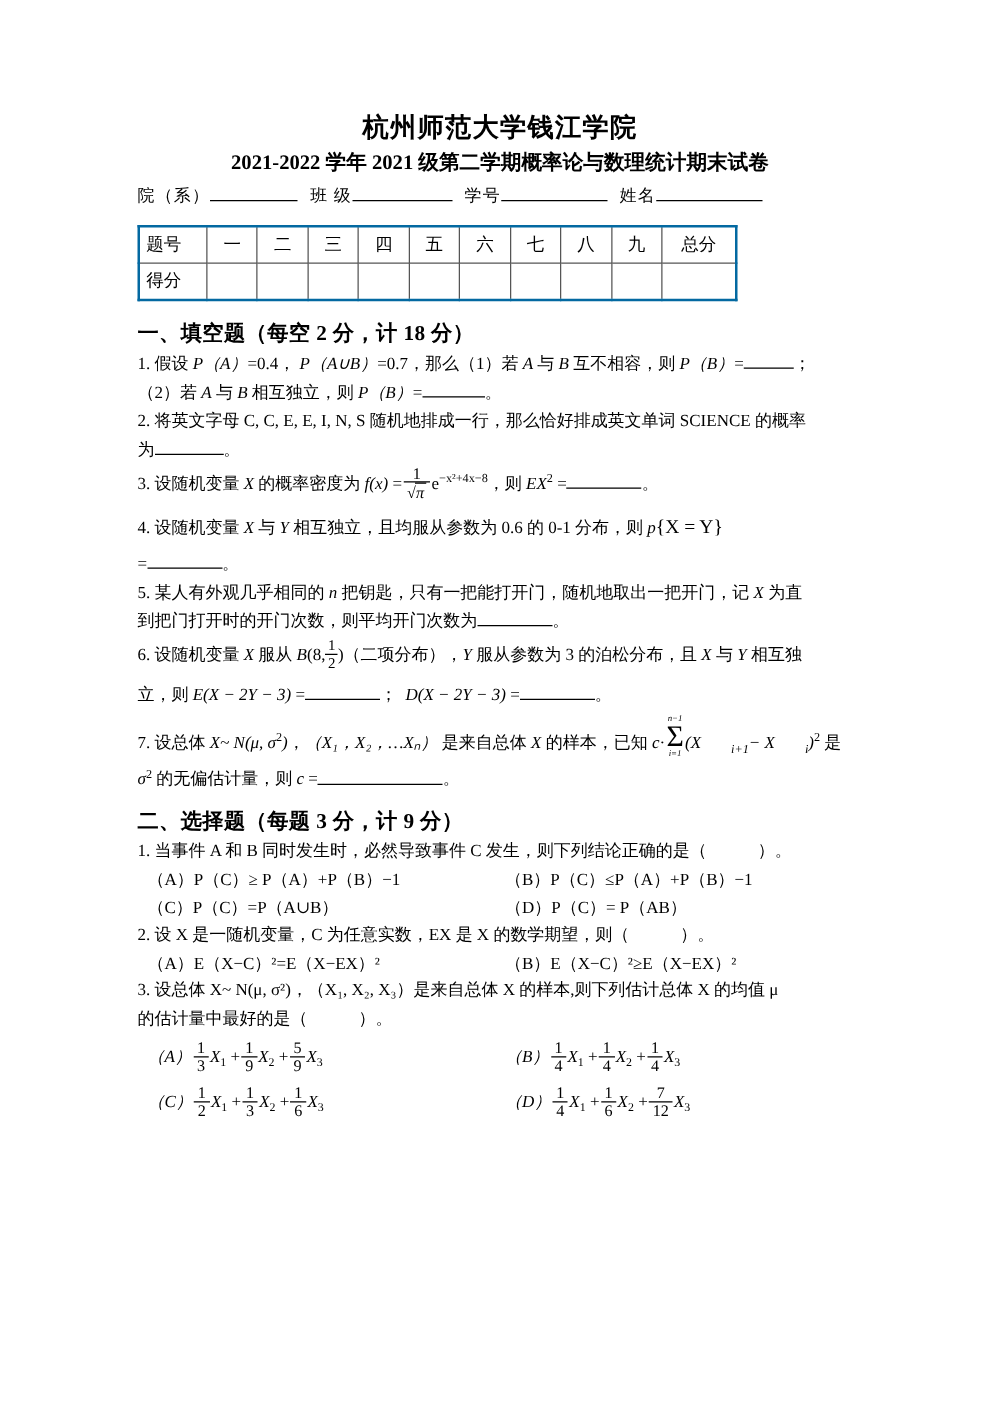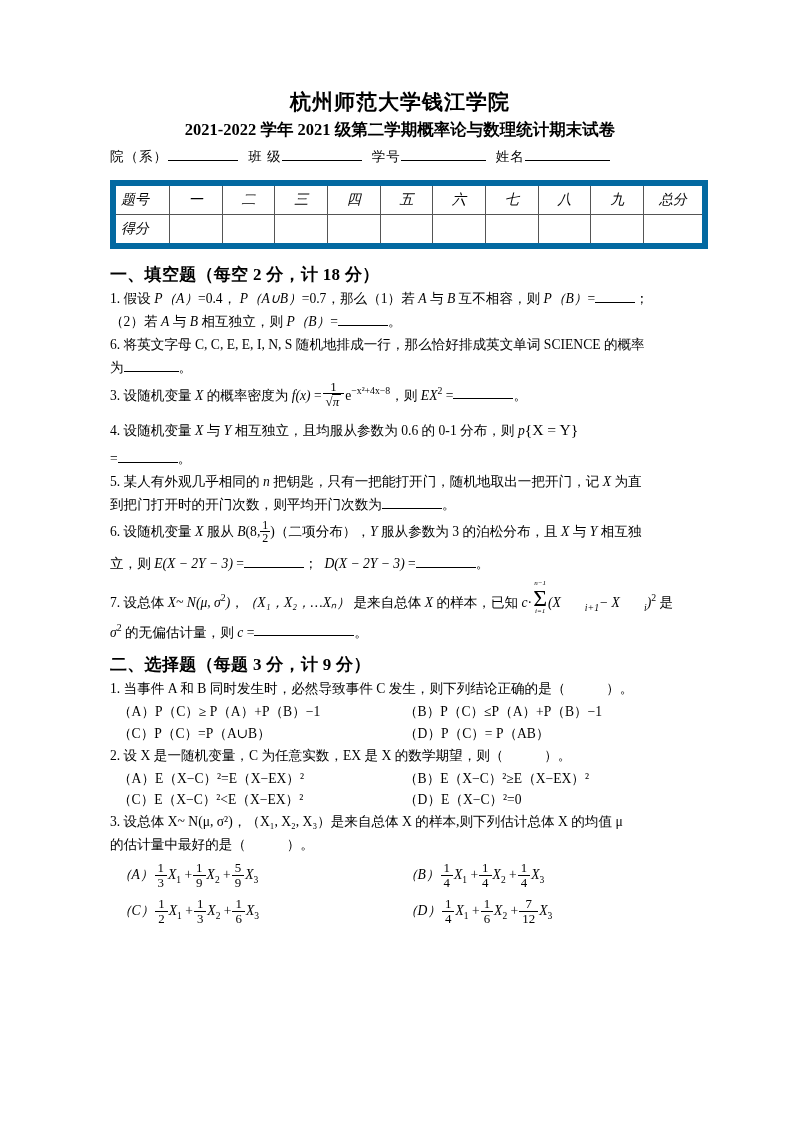--- a/index.html
+++ b/index.html
@@ -63,24 +63,23 @@
   .bl-40 { width: 40px; }
   .bl-50 { width: 50px; }
   .bl-55 { width: 55px; }
   .bl-60 { width: 60px; }
   .bl-100 { width: 100px; }
 
   
   .score-table-wrap { margin: 4px 0 14px 0; }
   table.score-table {
     border-collapse: collapse;
-    width: 598px;
-    border: 6px solid #0369a1;
+    width: 480px;
+    border: 2px solid #0369a1;
     table-layout: fixed;
-    font-style: italic;
   }
   table.score-table td {
     border: 1px solid #555;
     height: 28px;
     text-align: center;
     vertical-align: middle;
     font-size: 14px;
     padding: 0;
   }
   table.score-table td.head-cell { width: 48px; text-align: left; padding-left: 5px; }
@@ -227,21 +226,21 @@
   <div class="q">
     <span>（2）若</span>
     <span class="mi">A</span>
     <span>与</span>
     <span class="mi">B</span>
     <span>相互独立，则</span>
     <span class="mi">P</span><span class="mi">（B）</span><span>=</span><span class="blank-ul bl-50"></span><span>。</span>
   </div>
 
   <div class="q">
-    <span>6. 将英文字母 C, C, E, E, I, N, S 随机地排成一行，那么恰好排成英文单词 SCIENCE 的概率</span>
+    <span>2. 将英文字母 C, C, E, E, I, N, S 随机地排成一行，那么恰好排成英文单词 SCIENCE 的概率</span>
   </div>
   <div class="q">
     <span>为</span><span class="blank-ul bl-55"></span><span>。</span>
   </div>
 
   <div class="q q-tall">
     <span>3. 设随机变量</span>
     <span class="mi">X</span>
     <span>的概率密度为</span>
     <span class="mi">f(x)</span>
@@ -317,24 +316,20 @@
   </div>
   <div class="opt-row">
     <span class="opt">（C）P（C）=P（A∪B）</span>
     <span class="opt">（D）P（C）= P（AB）</span>
   </div>
 
   <div class="q">2. 设 X 是一随机变量，C 为任意实数，EX 是 X 的数学期望，则（　　　）。</div>
   <div class="opt-row">
     <span class="opt">（A）E（X−C）²=E（X−EX）²</span>
     <span class="opt">（B）E（X−C）²≥E（X−EX）²</span>
-  </div>
-  <div class="opt-row">
-    <span class="opt">（C）E（X−C）²&lt;E（X−EX）²</span>
-    <span class="opt">（D）E（X−C）²=0</span>
   </div>
 
   <div class="q">3. 设总体 X~ N(μ, σ²)，（X₁, X₂, X₃）是来自总体 X 的样本,则下列估计总体 X 的均值 μ</div>
   <div class="q">的估计量中最好的是（　　　）。</div>
 
   <div class="opt-row frac-row">
     <span class="opt">
       <span class="mi">（A）</span><span class="frac"><span class="num">1</span><span class="den">3</span></span><span class="mi">X</span><span class="sub-n">1</span>
       +<span class="frac"><span class="num">1</span><span class="den">9</span></span><span class="mi">X</span><span class="sub-n">2</span>
       +<span class="frac"><span class="num">5</span><span class="den">9</span></span><span class="mi">X</span><span class="sub-n">3</span>

